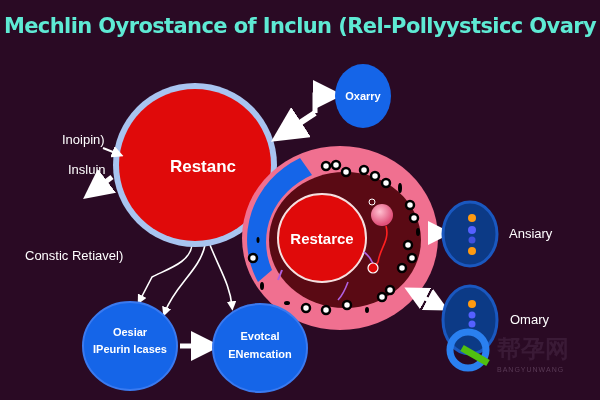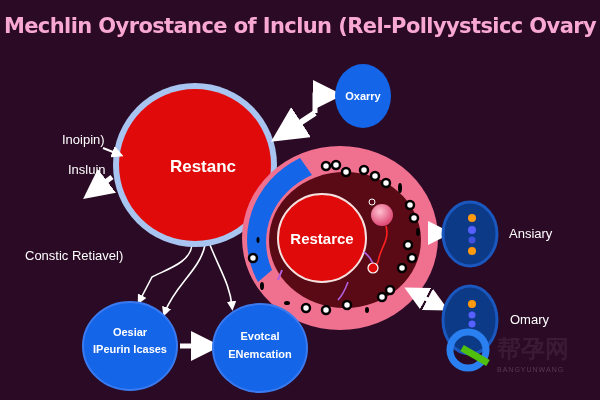--- a/index.html
+++ b/index.html
@@ -4,21 +4,21 @@
   <style>
     html, body { margin: 0; padding: 0; }
     body {
       width: 600px; height: 400px; overflow: hidden;
       background: #2a0a24;
       font-family: "Liberation Sans", sans-serif;
       position: relative;
     }
     .title {
       position: absolute; left: 0; top: 14px; width: 600px;
-      text-align: center; color: #f9a8d4; font-weight: bold;
+      text-align: center; color: #5eead4; font-weight: bold;
       font-size: 21px; letter-spacing: -0.6px;
       font-family: "DejaVu Sans", sans-serif;
     }
     svg.diagram { position: absolute; left: 0; top: 0; }
     .lbl { fill: #ffffff; font-family: "Liberation Sans", sans-serif; }
   </style>
 </head>
 <body>
 
 <div class="title">Mechlin Oyrostance of Inclun (Rel-Pollyystsicc Ovary</div>

